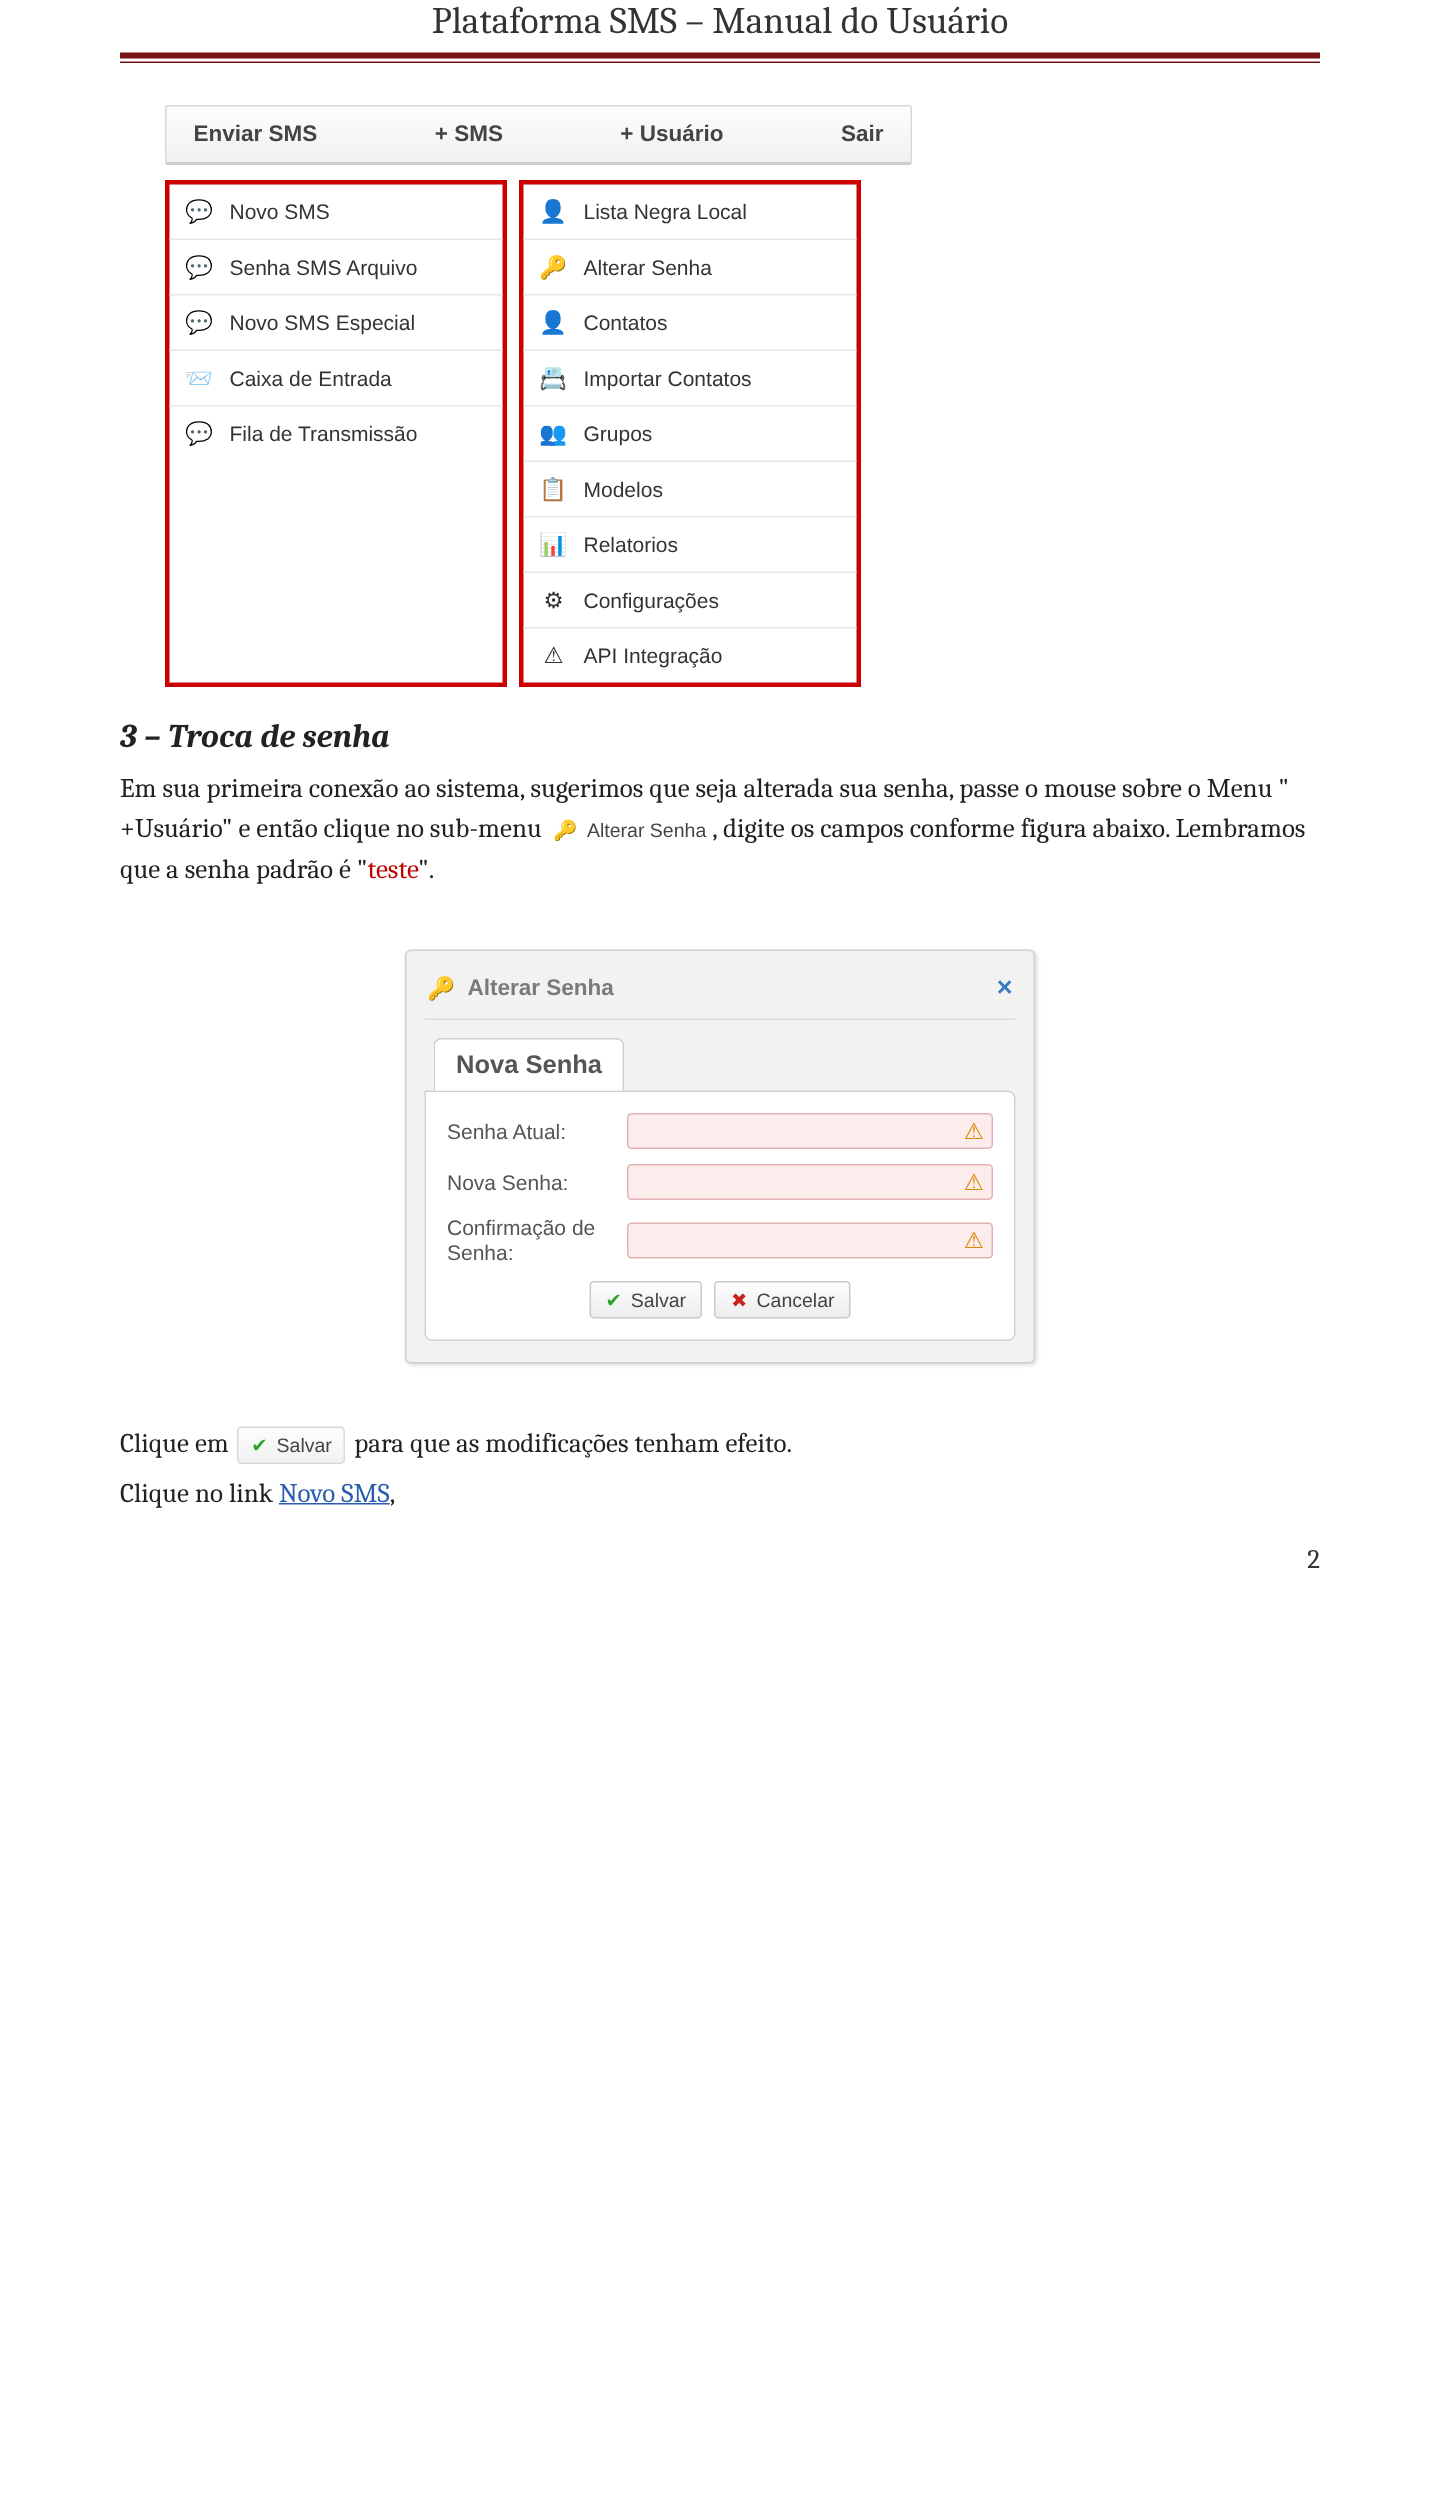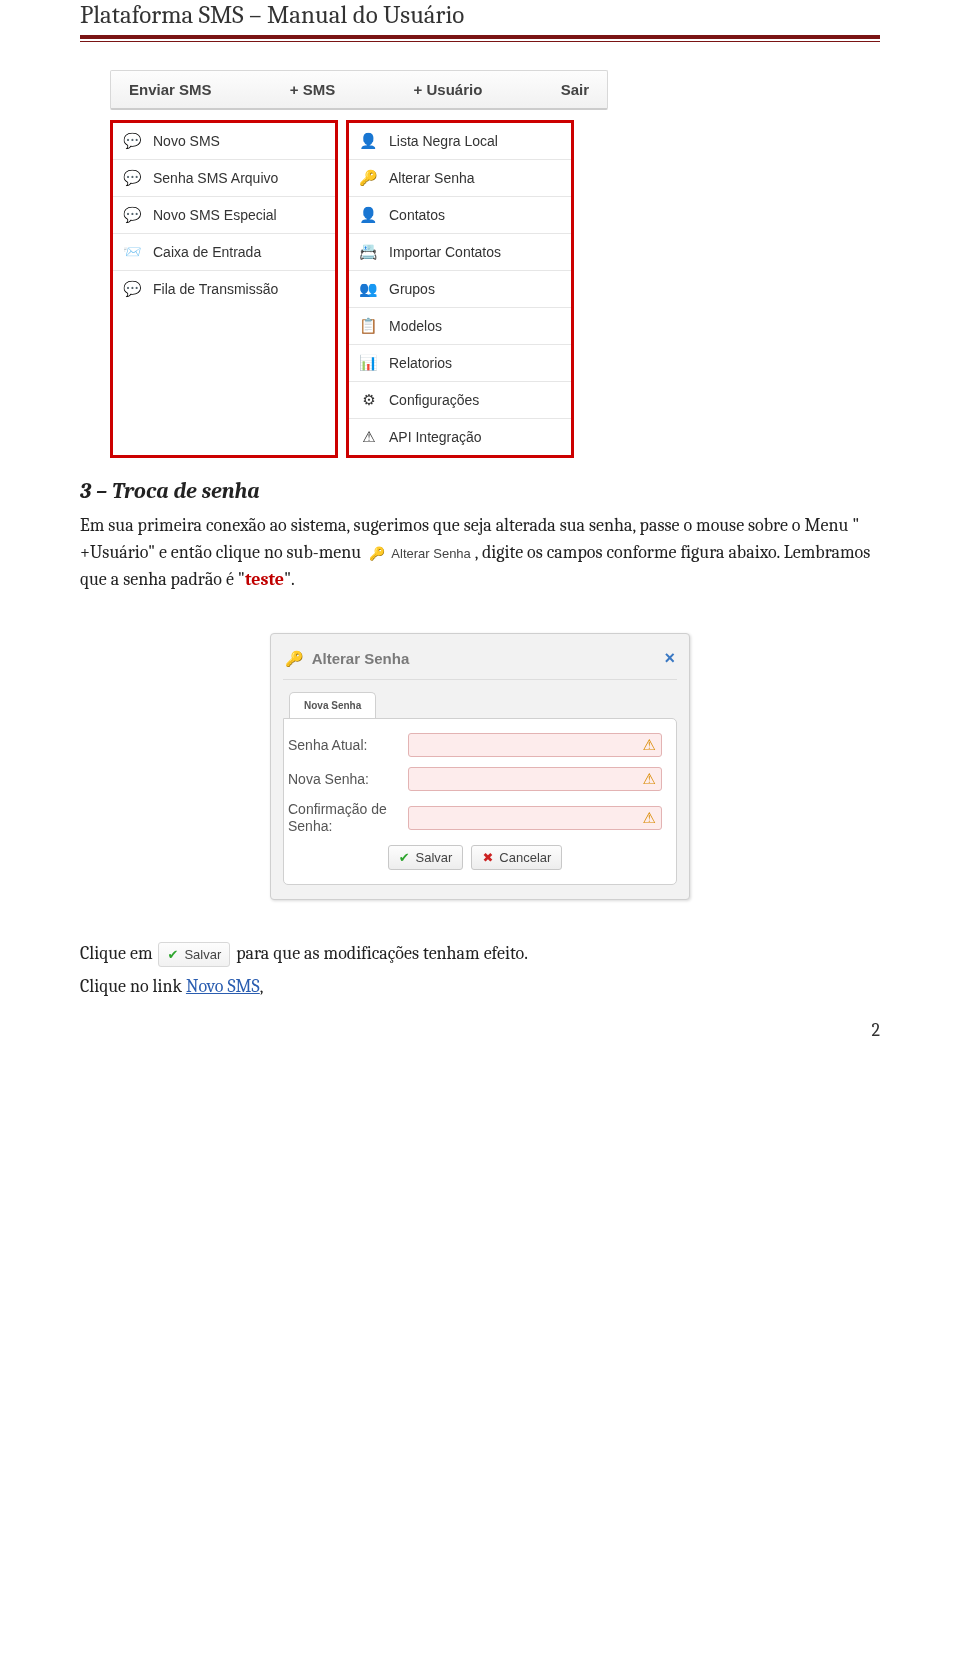--- a/index.html
+++ b/index.html
@@ -8,20 +8,21 @@
     font-family: Cambria, Georgia, serif;
     color: #222;
     background: #fff;
     width: 960px;
   }
   .page {
     padding: 0 80px 40px 80px;
     box-sizing: border-box;
   }
   .doc-header {
+    text-align: center;
     font-size: 25px;
     padding: 0 0 6px 0;
     color: #333;
   }
   .header-rule {
     border: none;
     height: 4px;
     background: #7a1414;
     margin: 0 0 2px 0;
   }
@@ -106,21 +107,21 @@
     font-size: 13px;
     color: #444;
     vertical-align: middle;
     margin: 0 2px;
   }
   .inline-chip.plain {
     border: none;
     background: #fff;
     padding: 0 2px;
   }
-  .red-text { color: #c00000; font-weight: bold; }
+  .red-text { color: #c00000; }
   .link-text { color: #2a5db0; text-decoration: underline; }
 
   .dialog-wrap {
     margin: 40px auto 40px auto;
     width: 420px;
   }
   .dialog {
     background: #f2f2f2;
     border: 1px solid #cfcfcf;
     border-radius: 4px;
@@ -154,28 +155,28 @@
   }
   .tab {
     display: inline-block;
     background: #fff;
     border: 1px solid #d0d0d0;
     border-bottom: none;
     border-radius: 5px 5px 0 0;
     padding: 7px 14px;
     font-weight: bold;
     color: #555;
-    font-size: 10px;
+    font-size: 17px;
     margin-left: 6px;
   }
   .tab-body {
     background: #fff;
     border: 1px solid #d0d0d0;
     border-radius: 0 5px 5px 5px;
-    padding: 14px 14px 14px 4px;
+    padding: 14px 14px 14px 14px;
   }
   .form-row {
     display: flex;
     align-items: center;
     margin-bottom: 10px;
     font-size: 14px;
     color: #555;
   }
   .form-row label { width: 120px; line-height: 1.2; }
   .form-row .field {

